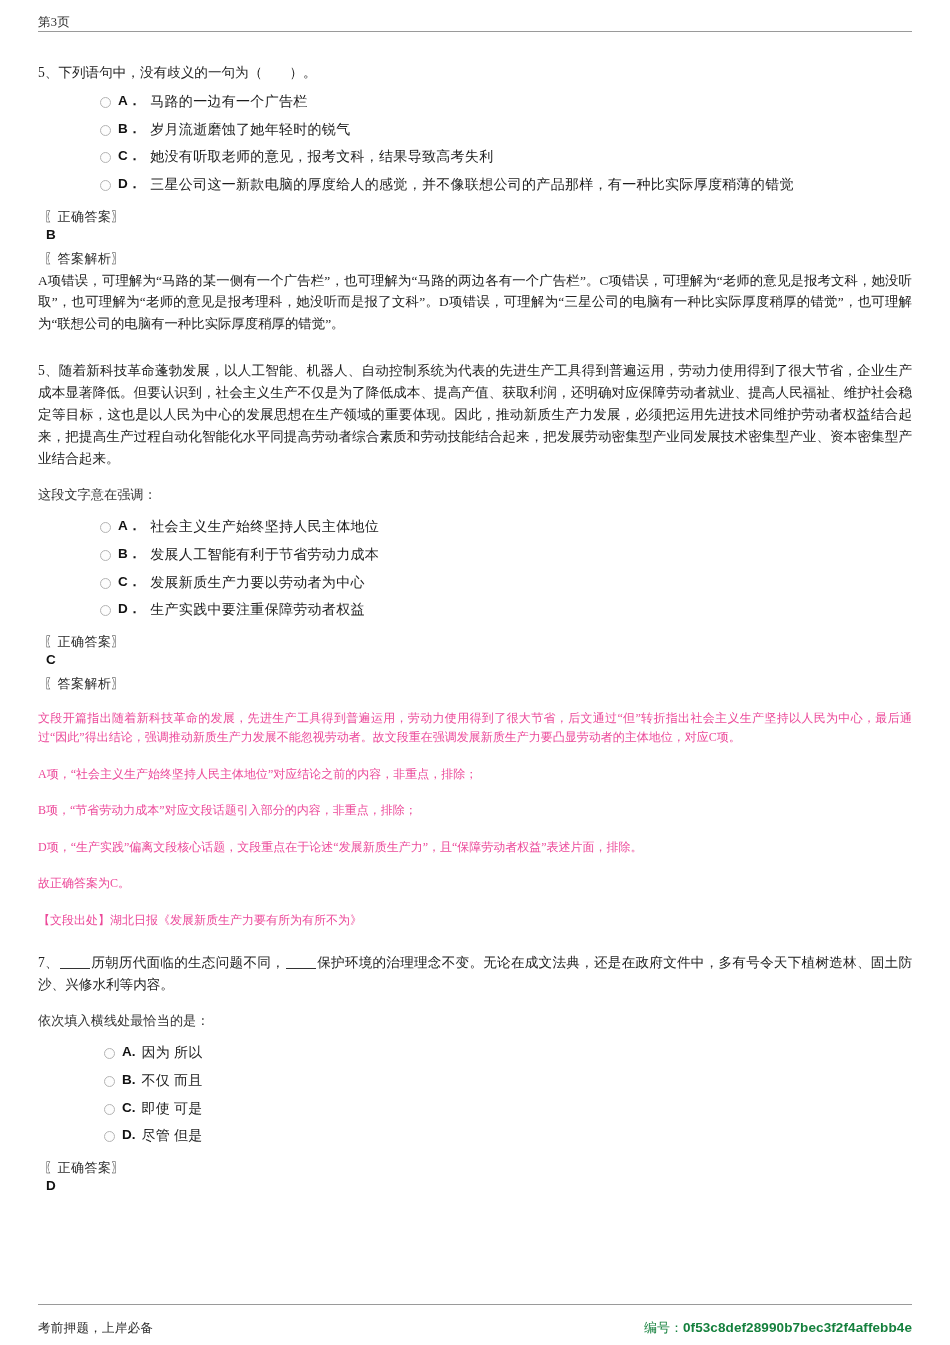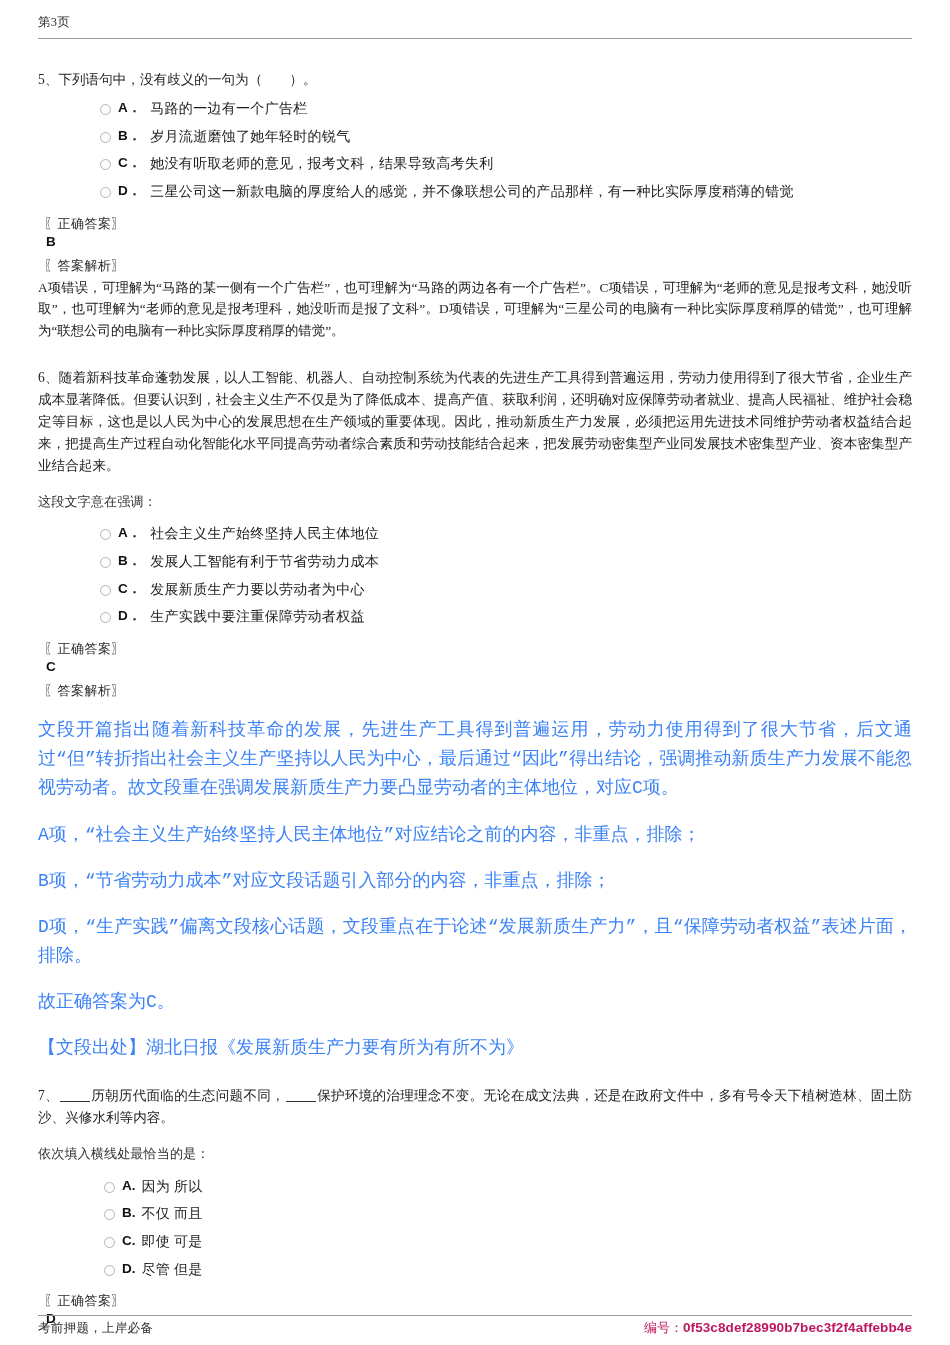--- a/index.html
+++ b/index.html
@@ -22,21 +22,21 @@
     padding: 0;
     position: relative;
   }
 
   
   .page-header {
     display: flex;
     align-items: flex-end;
     justify-content: space-between;
     margin: 14px 38px 0 38px;
-    padding-bottom: 7px;
+    padding-bottom: 0;
     border-bottom: 1px solid #9a9a9a;
   }
   .page-header .hdr-left {
     font-size: 12.5px;
     color: #2b2b2b;
     letter-spacing: 0.2px;
   }
   .page-header .hdr-right {
     font-size: 14.5px;
     color: #111111;
@@ -124,26 +124,25 @@
     letter-spacing: 0.5px;
   }
   .exp-body {
     font-size: 13.4px;
     line-height: 1.6;
     text-align: justify;
     color: #212121;
     margin: 2px 0 0 0;
   }
   .exp-para {
-    font-size: 18px;
+    font-size: 12px;
     line-height: 1.62;
     text-align: justify;
-    color: #3b82f6;
+    color: #ec4899;
     margin: 0 0 17px 0;
-    font-family: Liberation Mono, monospace;
   }
   .exp-para:last-child { margin-bottom: 0; }
   .exp-block { margin-top: 16px; }
 
   .blank {
     display: inline-block;
     width: 30px;
     border-bottom: 1.3px solid #333333;
     vertical-align: -2px;
     margin: 0 1px;
@@ -152,33 +151,33 @@
   .spacer-q6 { height: 10px; }
   .spacer-sm { height: 6px; }
 
   
   .page-footer {
     position: absolute;
     left: 38px;
     right: 38px;
     bottom: 22px;
     border-top: 1px solid #9a9a9a;
-    padding-top: 3px;
+    padding-top: 14px;
     display: flex;
     align-items: baseline;
     justify-content: space-between;
   }
   .page-footer .ftr-left {
     font-size: 12.5px;
     color: #2b2b2b;
     letter-spacing: 0.3px;
   }
   .page-footer .ftr-right {
     font-size: 13px;
-    color: #be185d;
+    color: #15803d;
   }
   .page-footer .ftr-right .code {
     font-family: "Liberation Sans", sans-serif;
     font-weight: 600;
     font-size: 13.5px;
     letter-spacing: 0.1px;
   }
 </style>
 </head>
 <body>
@@ -219,21 +218,21 @@
 
       <div class="ans-label">〖正确答案〗</div>
       <div class="ans-value">B</div>
       <div class="exp-label">〖答案解析〗</div>
       <div class="exp-body">A项错误，可理解为“马路的某一侧有一个广告栏”，也可理解为“马路的两边各有一个广告栏”。C项错误，可理解为“老师的意见是报考文科，她没听取”，也可理解为“老师的意见是报考理科，她没听而是报了文科”。D项错误，可理解为“三星公司的电脑有一种比实际厚度稍厚的错觉”，也可理解为“联想公司的电脑有一种比实际厚度稍厚的错觉”。</div>
     </div>
 
     <div class="spacer-q6"></div>
 
     <div class="question-block">
-      <p class="q-stem">6、随着新科技革命蓬勃发展，以人工智能、机器人、自动控制系统为代表的先进生产工具得到普遍运用，劳动力使用得到了很大节省，企业生产成本显著降低。但要认识到，社会主义生产不仅是为了降低成本、提高产值、获取利润，还明确对应保障劳动者就业、提高人民福祉、维护社会稳定等目标，这也是以人民为中心的发展思想在生产领域的重要体现。因此，推动新质生产力发展，必须把运用先进技术同维护劳动者权益结合起来，把提高生产过程自动化智能化水平同提高劳动者综合素质和劳动技能结合起来，把发展劳动密集型产业同发展技术密集型产业、资本密集型产业结合起来。</p>
+      <p class="q-stem">5、随着新科技革命蓬勃发展，以人工智能、机器人、自动控制系统为代表的先进生产工具得到普遍运用，劳动力使用得到了很大节省，企业生产成本显著降低。但要认识到，社会主义生产不仅是为了降低成本、提高产值、获取利润，还明确对应保障劳动者就业、提高人民福祉、维护社会稳定等目标，这也是以人民为中心的发展思想在生产领域的重要体现。因此，推动新质生产力发展，必须把运用先进技术同维护劳动者权益结合起来，把提高生产过程自动化智能化水平同提高劳动者综合素质和劳动技能结合起来，把发展劳动密集型产业同发展技术密集型产业、资本密集型产业结合起来。</p>
 
       <p class="q-prompt">这段文字意在强调：</p>
 
       <ul class="options">
         <li class="option">
           <span class="radio"></span>
           <span class="opt-letter">A．</span>
           <span class="opt-text">社会主义生产始终坚持人民主体地位</span>
         </li>
         <li class="option">

